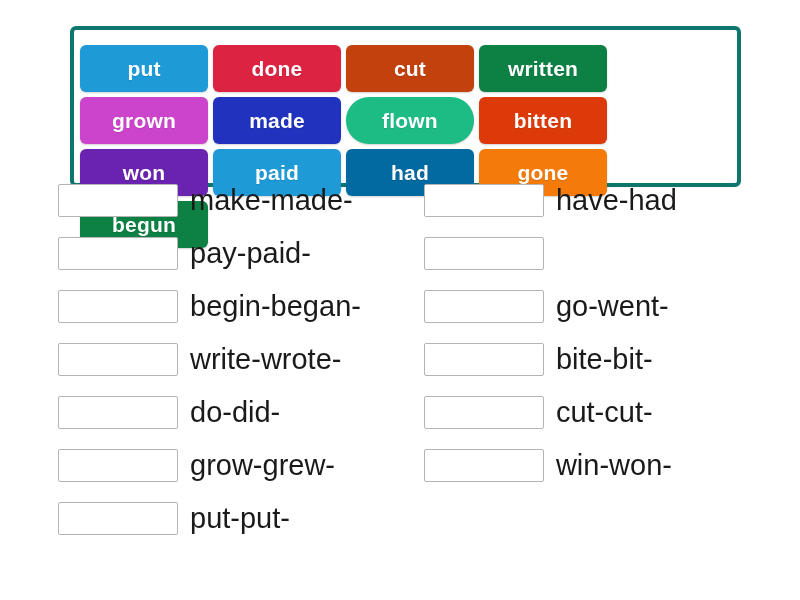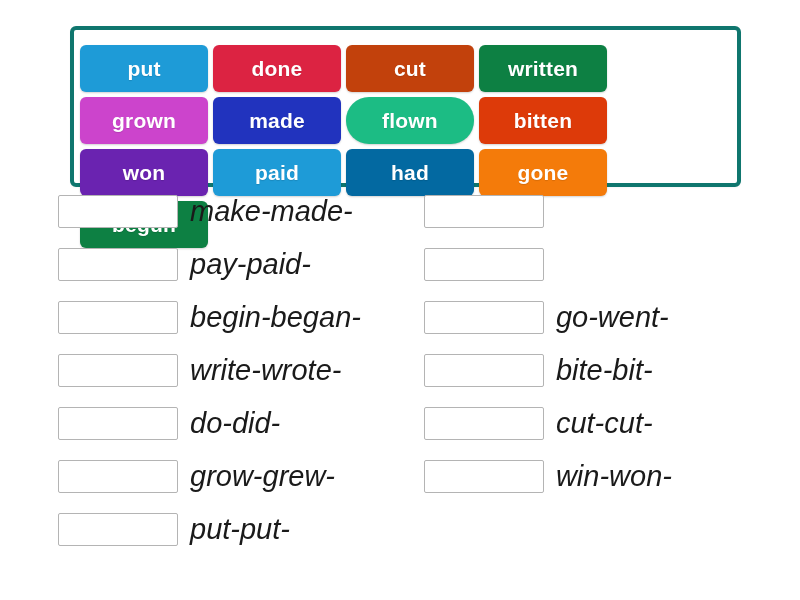--- a/index.html
+++ b/index.html
@@ -52,24 +52,23 @@
     cursor: move;
     user-select: none;
     box-shadow: 0 1px 2px rgba(0,0,0,0.18);
     text-shadow: 0 1px 1px rgba(0,0,0,0.12);
   }
 
   
   .answers {
     position: absolute;
     left: 0;
-    top: 194px;
+    top: 183px;
     width: 800px;
     display: flex;
-    font-style: italic;
   }
   .column {
     display: flex;
     flex-direction: column;
     gap: 19px;
   }
   .column.left  { margin-left: 58px; }
   .column.right { margin-left: 63px; }
 
   .row {
@@ -143,20 +142,21 @@
         <div class="prompt">grow-grew-</div>
       </div>
       <div class="row">
         <div class="dropbox"></div>
         <div class="prompt">put-put-</div>
       </div>
     </div>
   <div class="column right">
       <div class="row">
         <div class="dropbox"></div>
+        <div class="prompt">have-had</div>
       </div>
       <div class="row">
         <div class="dropbox"></div>
       </div>
       <div class="row">
         <div class="dropbox"></div>
         <div class="prompt">go-went-</div>
       </div>
       <div class="row">
         <div class="dropbox"></div>

